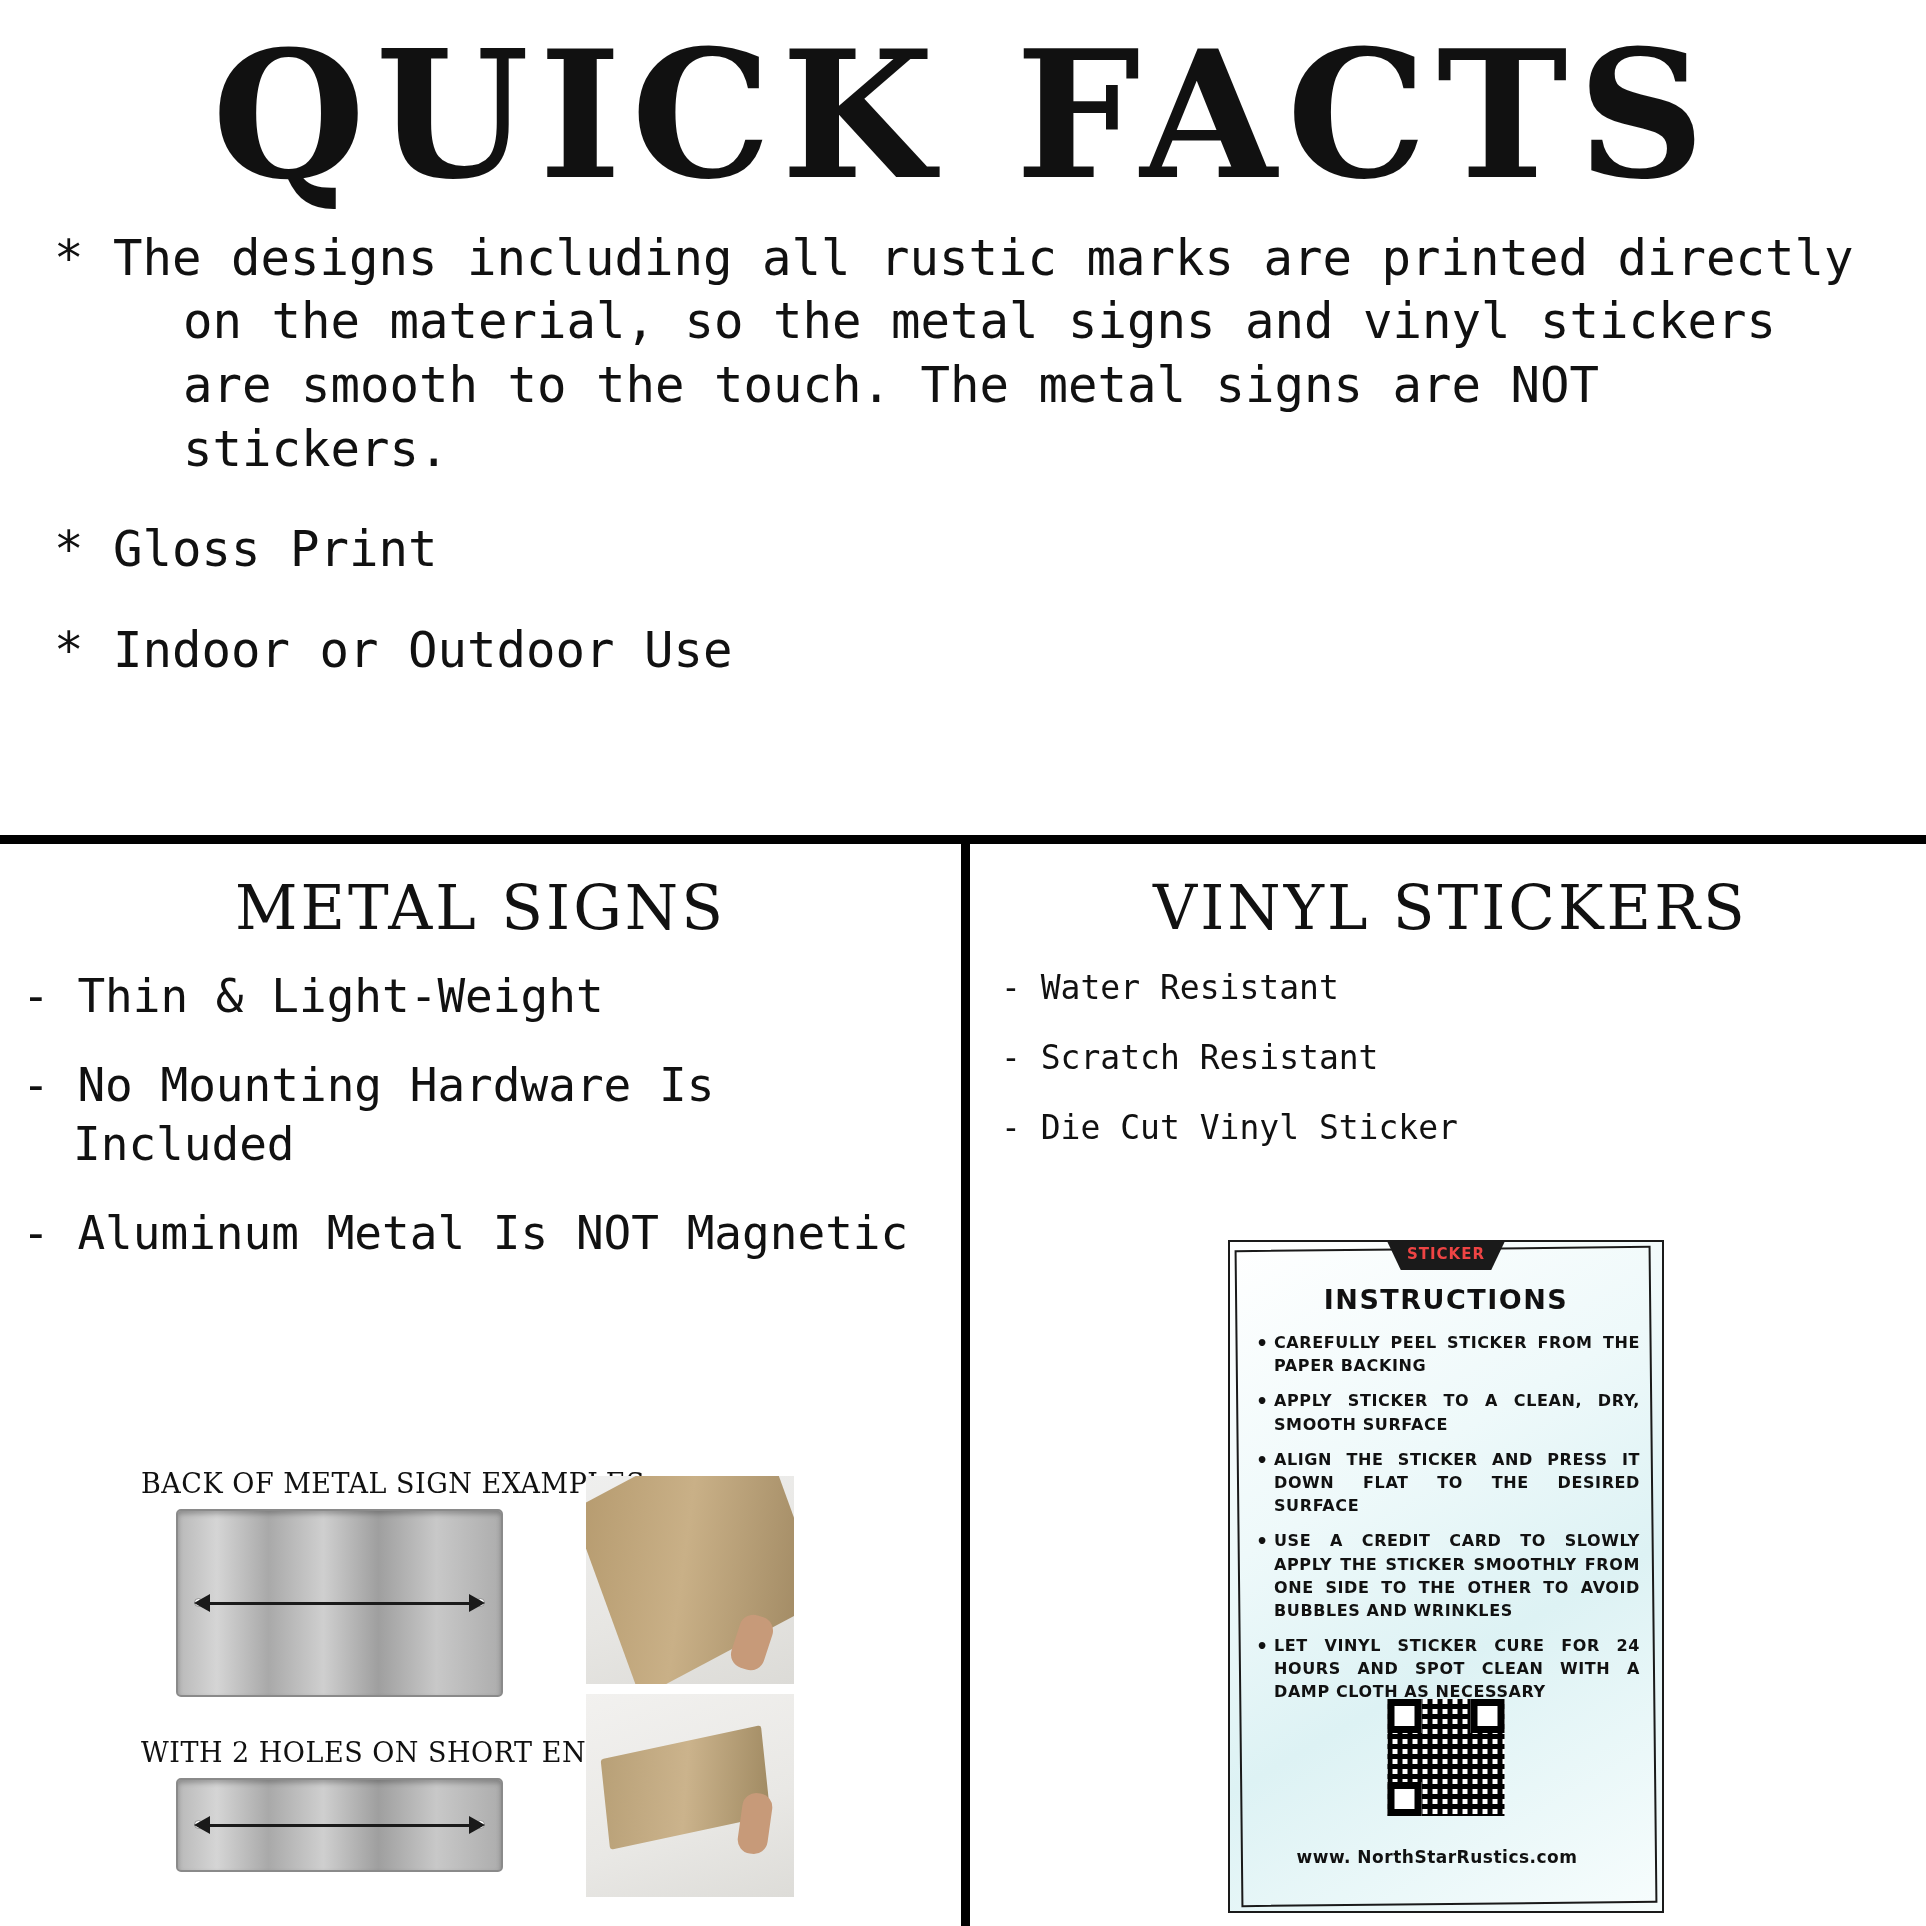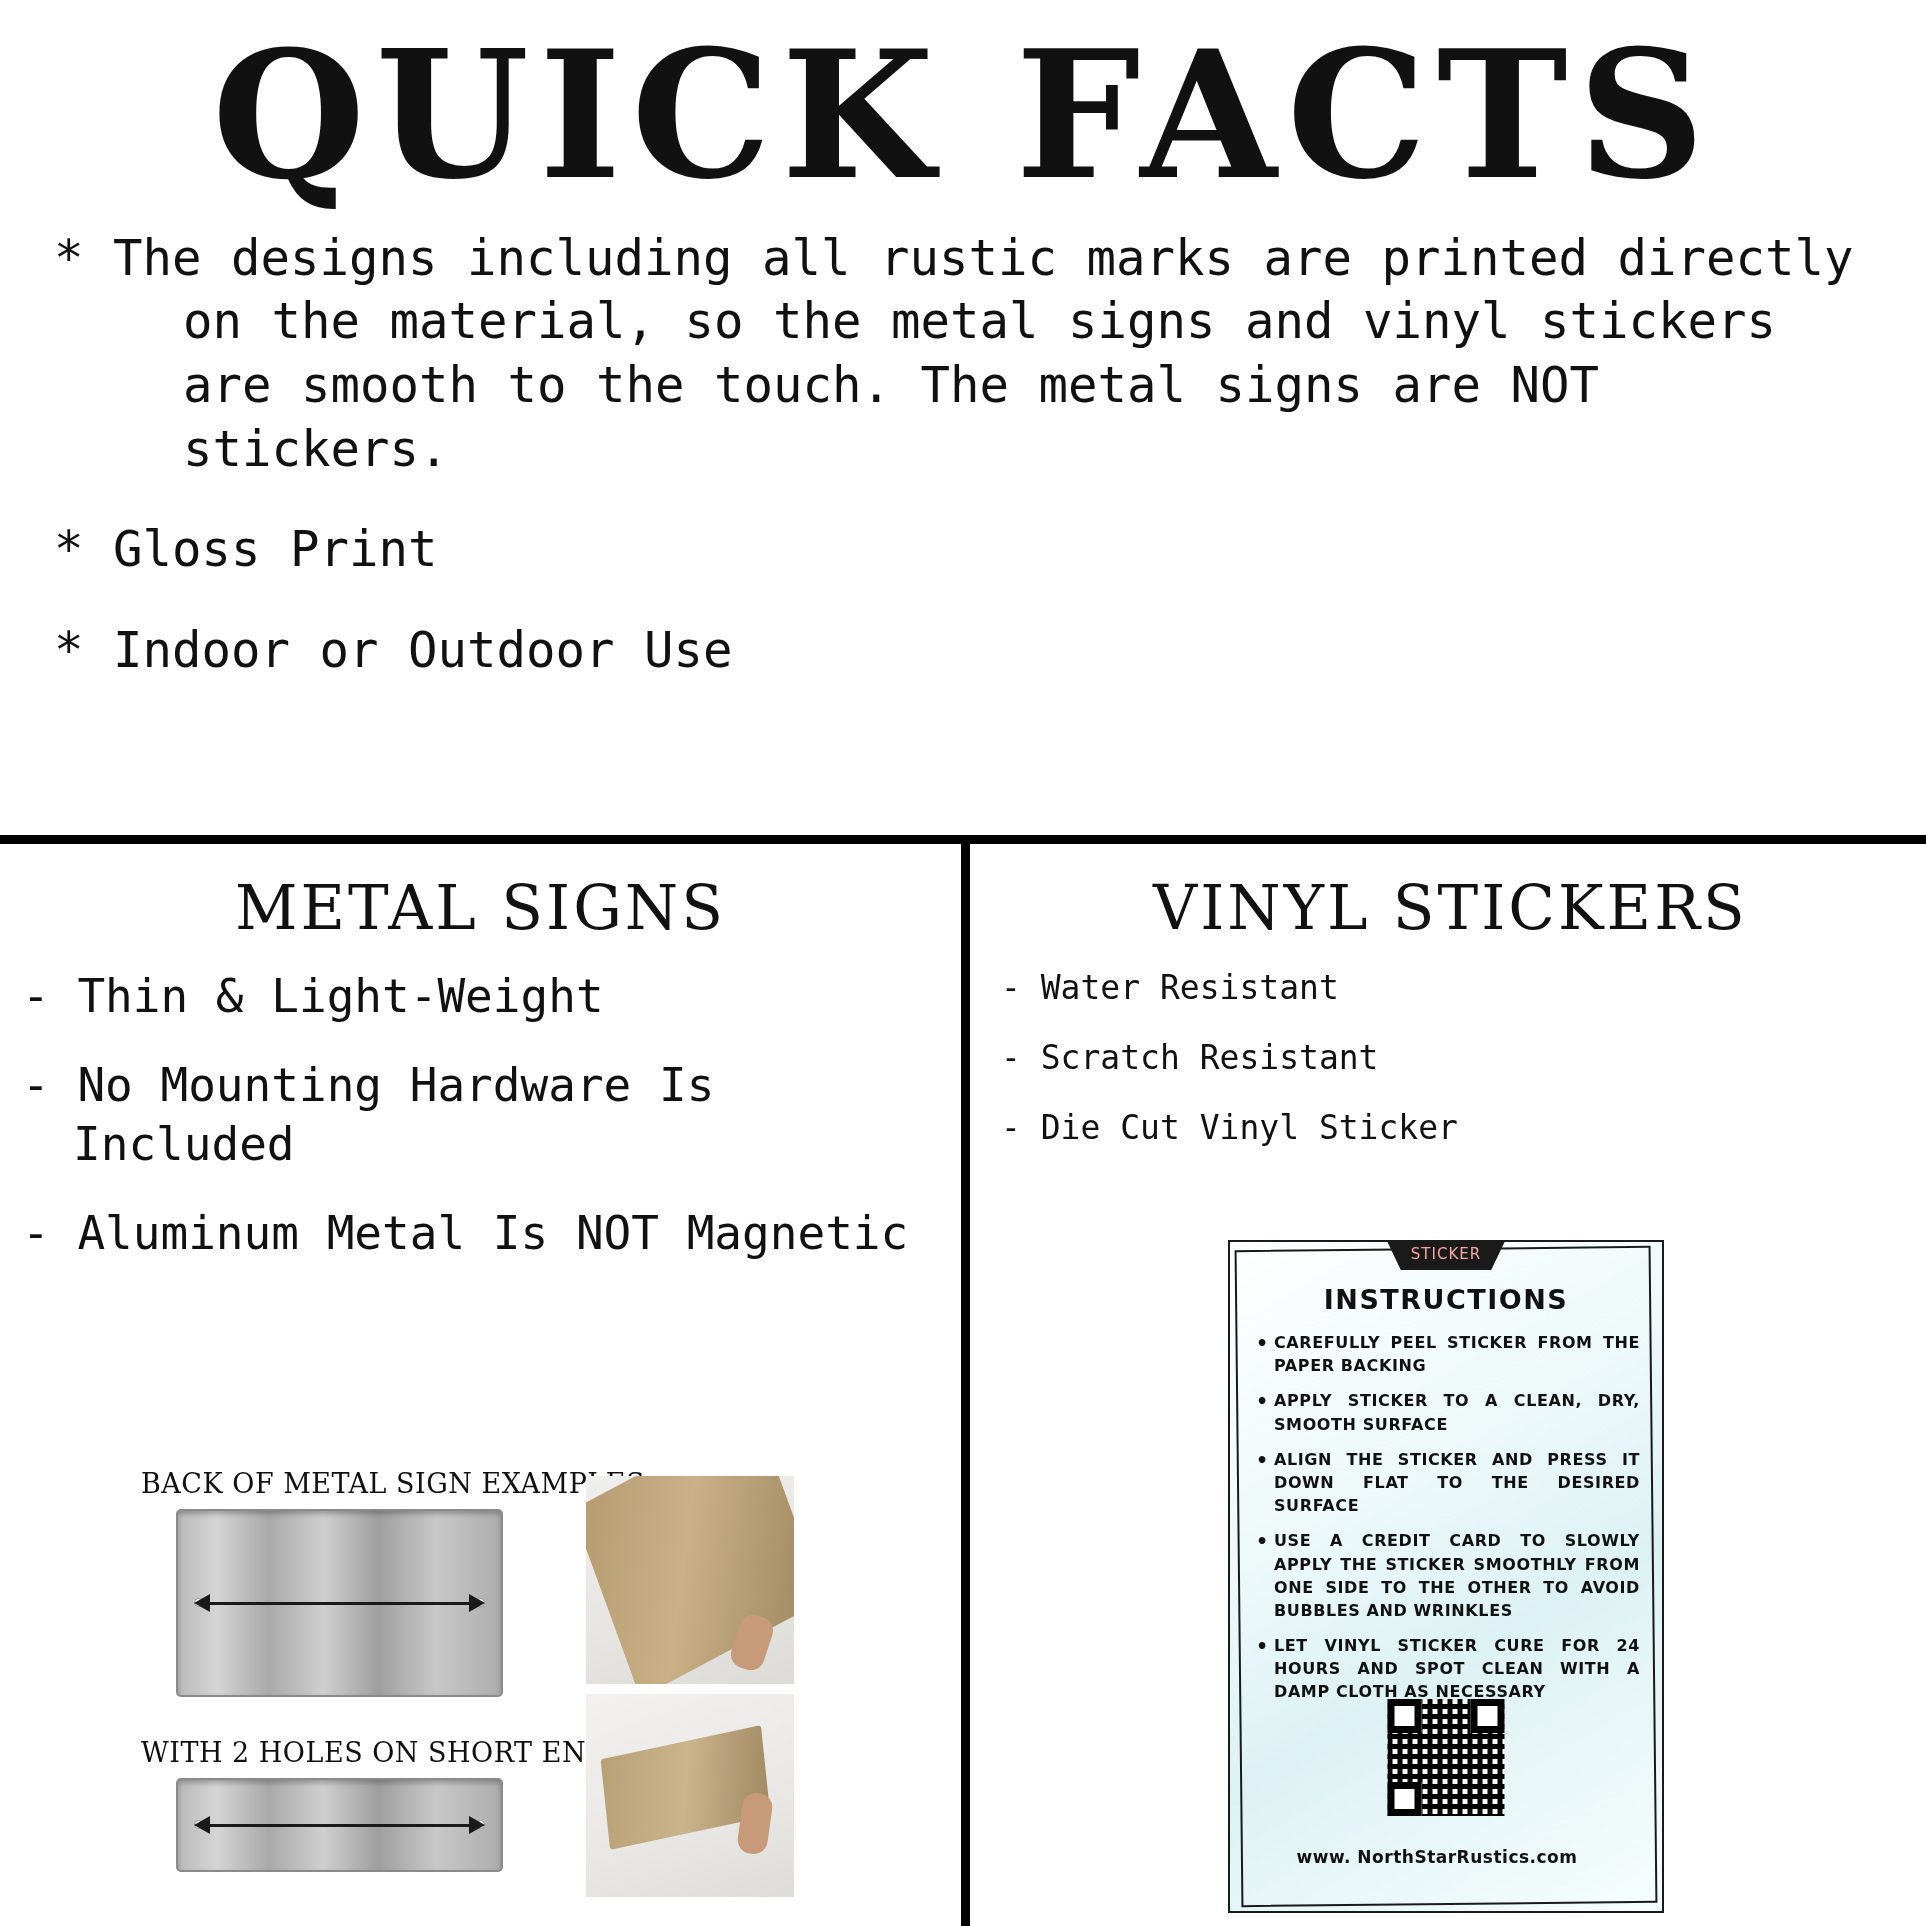--- a/index.html
+++ b/index.html
@@ -204,23 +204,23 @@
     left: 8px; top: 6px; right: 8px; bottom: 6px;
     border: 2px solid #1a1a1a;
     transform: rotate(-0.6deg);
   }
   .sticker-tab {
     position: absolute;
     left: 50%; transform: translateX(-50%);
     top: -2px;
     width: 119px;
     background: #1a1a1a;
-    color: #fca5a5;
+    color: #ef4444;
     font-family: "DejaVu Sans", sans-serif;
-    font-weight: normal;
+    font-weight: bold;
     font-size: 15px;
     letter-spacing: 1px;
     text-align: center;
     padding: 5px 0 7px 0;
     clip-path: polygon(0 0, 100% 0, 88% 100%, 12% 100%);
   }
   #instr-title {
     font-family: "DejaVu Sans", sans-serif;
     font-weight: bold;
     font-size: 27px;

